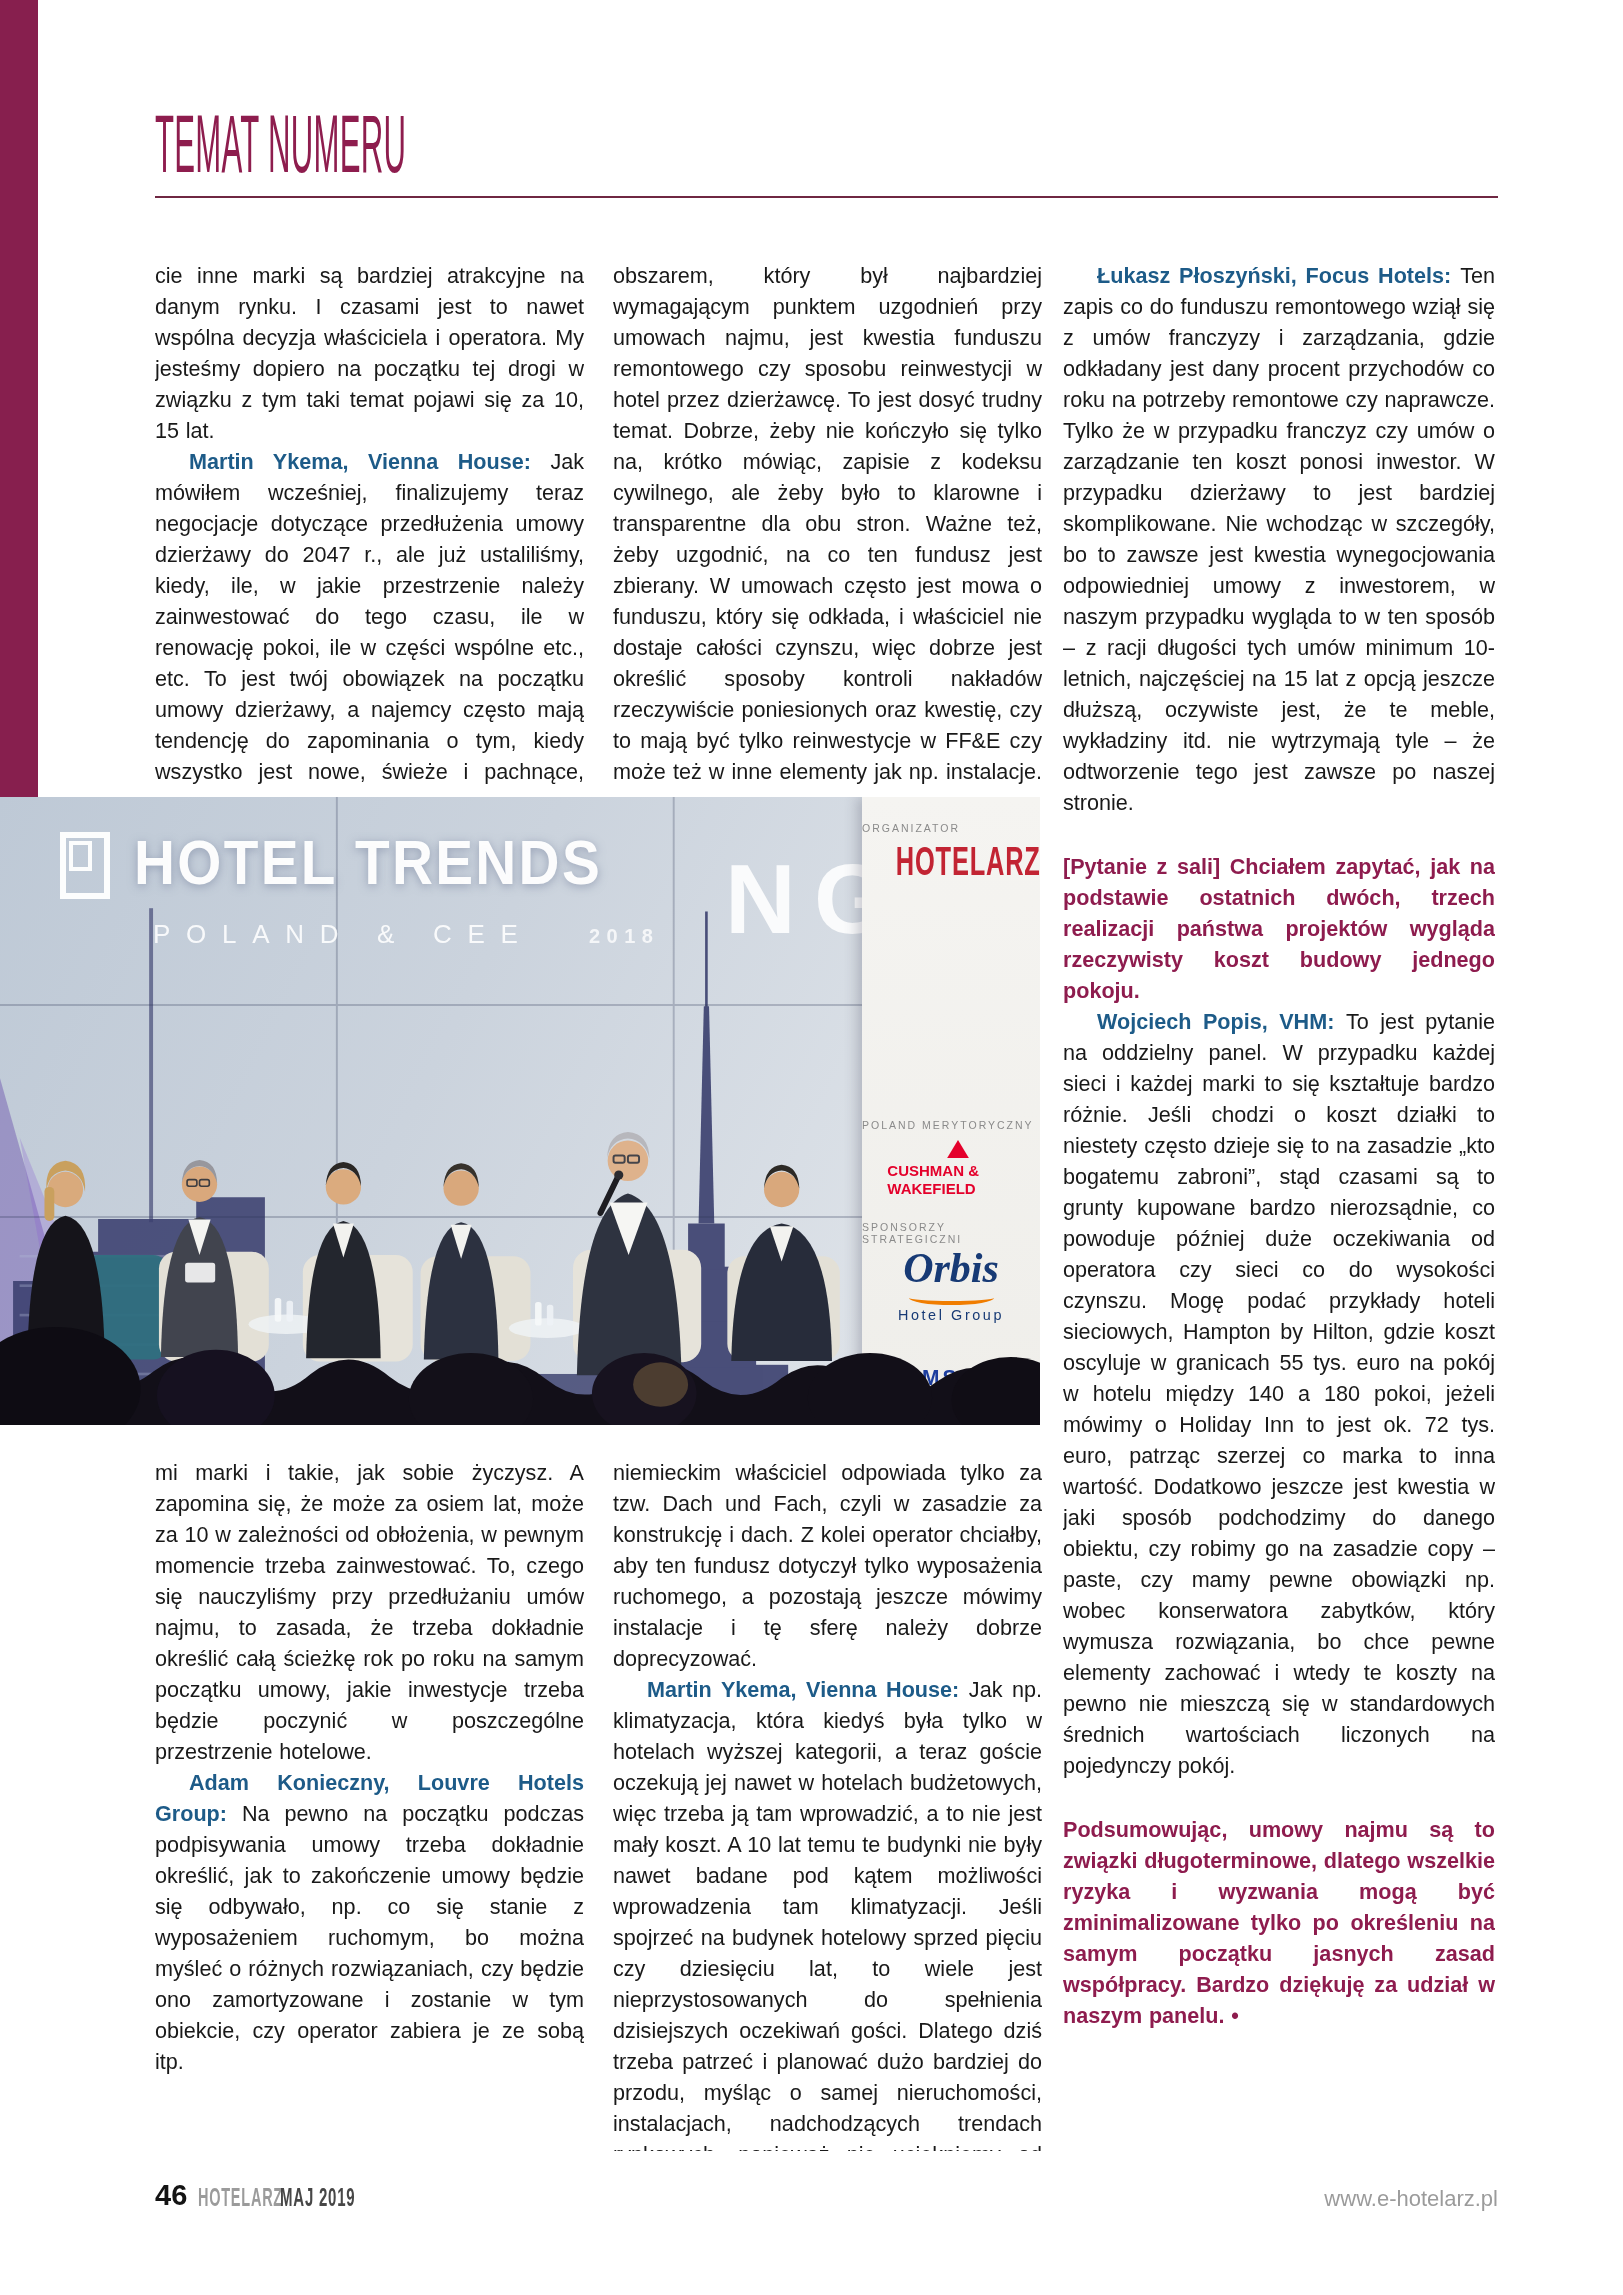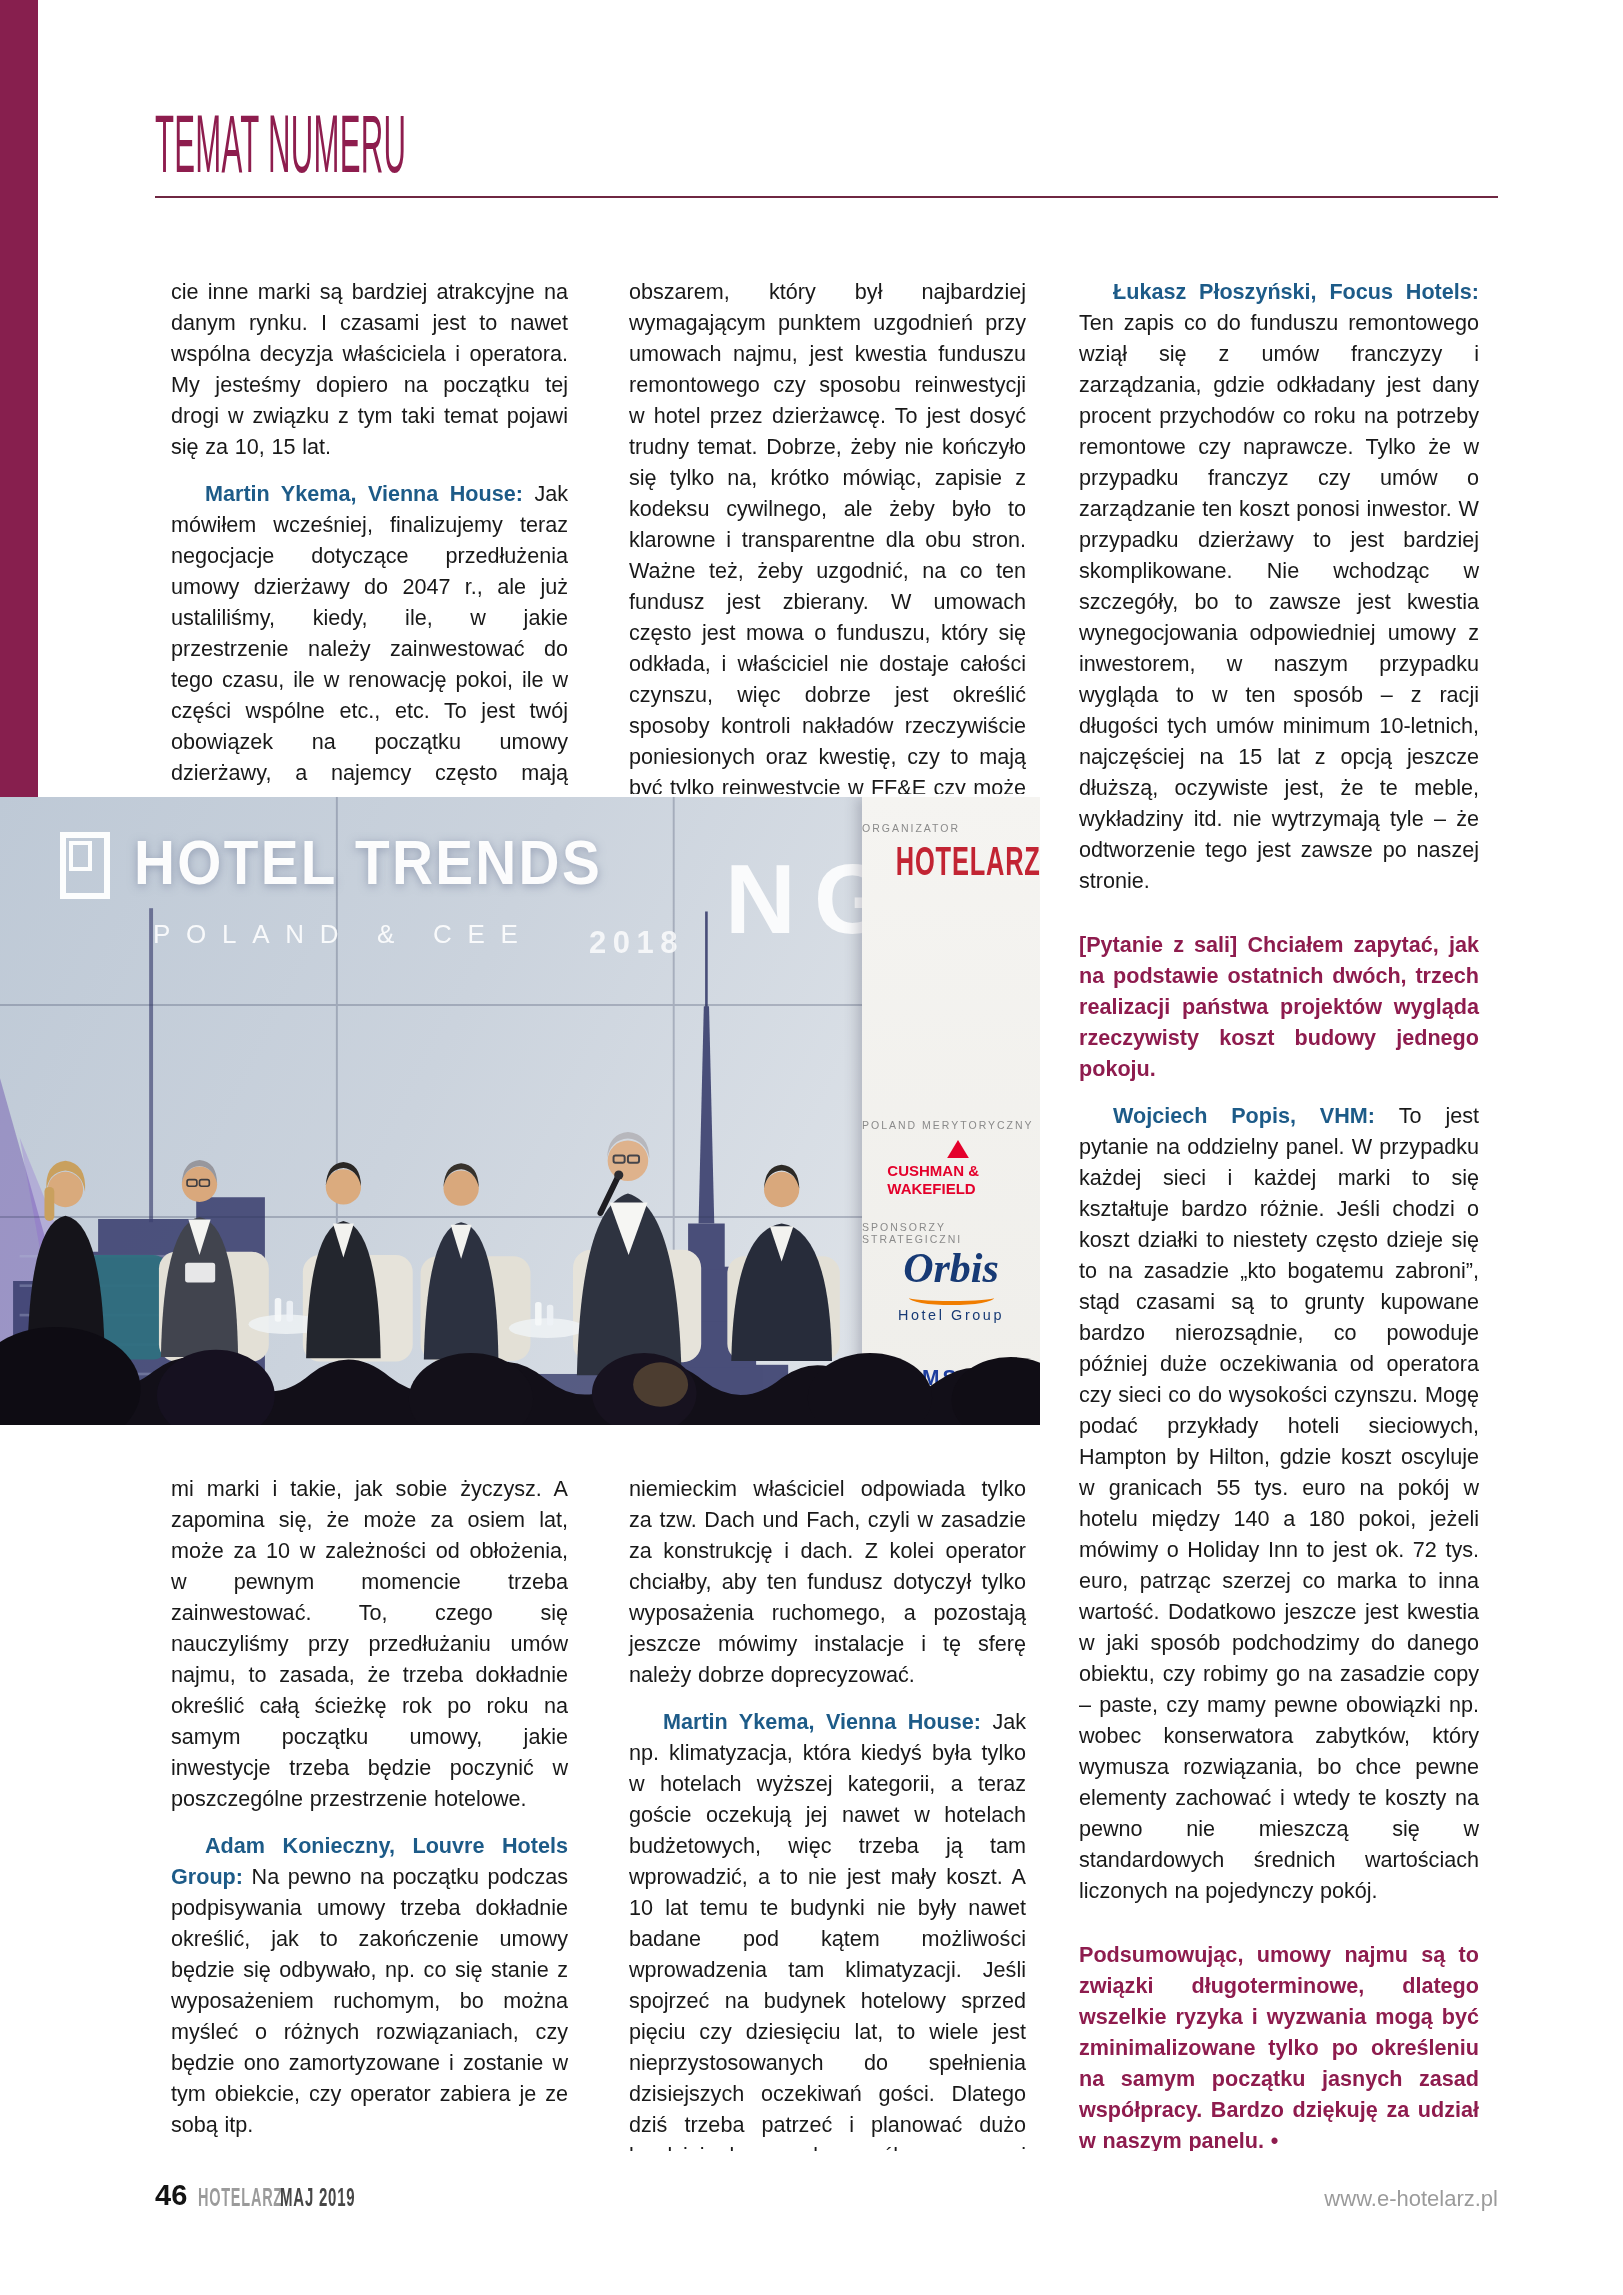--- a/index.html
+++ b/index.html
@@ -13,40 +13,40 @@
           transform:scaleX(0.38);transform-origin:left top;}
   .kicker-rule{position:absolute;left:155px;top:196px;width:1343px;height:2px;background:#6f2742;}
   
   .col{position:absolute;width:429px;text-align:justify;font-size:21.6px;line-height:31px;
        overflow:hidden;word-spacing:0.7px;}
   .col-1-top{left:155px;top:260px;height:534px;}
   .col-2-top{left:613px;top:260px;height:534px;}
   .col-3{left:1063px;top:260px;width:432px;height:1891px;}
   .col-1-bottom{left:155px;top:1457px;height:694px;}
   .col-2-bottom{left:613px;top:1457px;height:694px;}
-  .para{margin:16px;}
+  .para{margin:0;}
   .para.speaker{text-indent:34px;}
   .para .speaker-name{color:#1d5b88;font-weight:bold;}
   .para.highlight{color:#8e1c4e;font-weight:bold;margin-top:33px;}
   
   .photo{position:absolute;left:0;top:797px;width:1040px;height:628px;overflow:hidden;
          background:linear-gradient(100deg,#bec9d6 0%,#cbd3dd 45%,#dde2e8 100%);}
   .pv-back,.pv-front{position:absolute;left:0;top:0;width:100%;height:100%;}
   .pv-front{z-index:5;}
   .screen-logo-box{position:absolute;left:60px;top:35px;width:38px;height:55px;
                    border:6.5px solid rgba(255,255,255,0.95);z-index:2;}
   .screen-logo-box .inner{position:absolute;left:3.3px;top:3.3px;width:14.4px;height:22px;
                    border:4.6px solid rgba(255,255,255,0.95);}
   .screen-title{position:absolute;left:134px;top:29px;font-size:63px;font-weight:bold;z-index:2;
                 color:rgba(255,255,255,0.96);letter-spacing:2.6px;white-space:nowrap;
                 transform:scaleX(0.9);transform-origin:left top;
                 text-shadow:0 2px 10.5px rgba(110,120,150,0.55);}
   .screen-subtitle{position:absolute;left:139px;top:122px;font-size:26px;font-weight:400;z-index:2;
                 color:rgba(255,255,255,0.88);letter-spacing:15.7px;white-space:nowrap;margin-left:14px;}
-  .screen-year{position:absolute;left:589px;top:128px;font-size:31px;font-weight:600;z-index:2;
+  .screen-year{position:absolute;left:589px;top:128px;font-size:20px;font-weight:600;z-index:2;
                 color:rgba(255,255,255,0.78);letter-spacing:6.5px;}
   .screen-side-text{position:absolute;left:725px;top:46px;font-size:98px;font-weight:bold;z-index:2;
                 color:rgba(255,255,255,0.88);letter-spacing:18.3px;}
   
   .banner{position:absolute;left:862px;top:0;width:178px;height:628px;z-index:3;
           background:linear-gradient(180deg,#f5f4f1 0%,#efeeea 100%);
           box-shadow:-5.2px 0 11.8px rgba(60,60,80,0.25);}
   .b-label{position:absolute;left:0;width:100%;font-size:10.5px;color:#8a8a8a;
            letter-spacing:2px;}
   .org-label{top:25px;}

